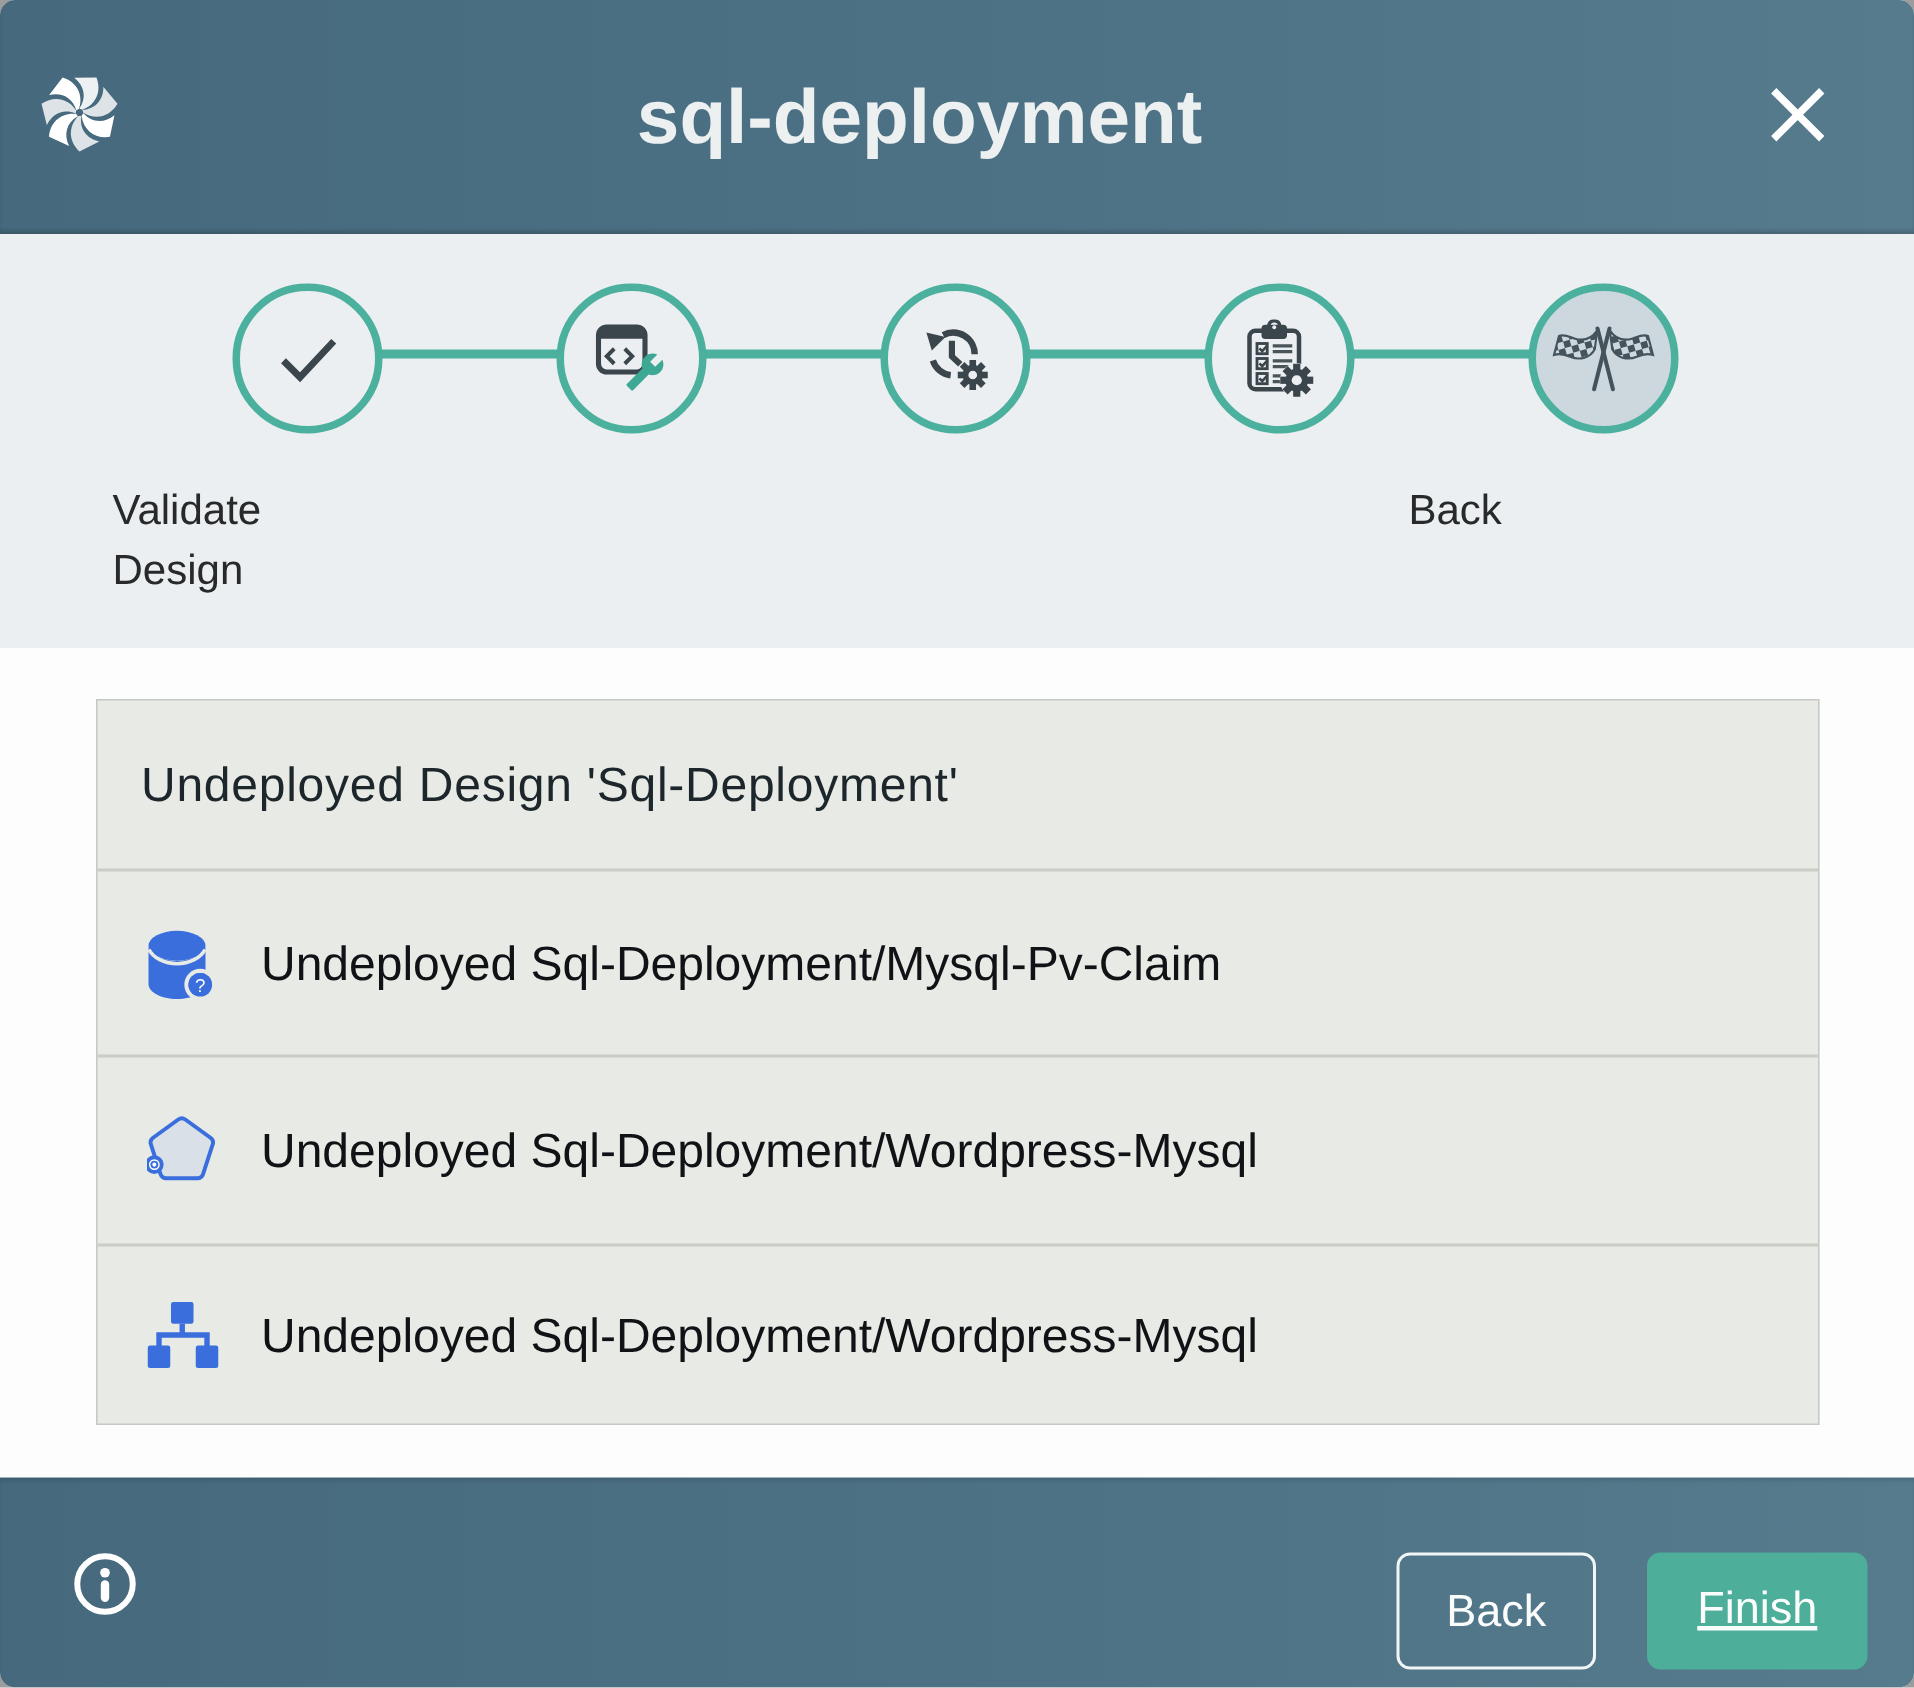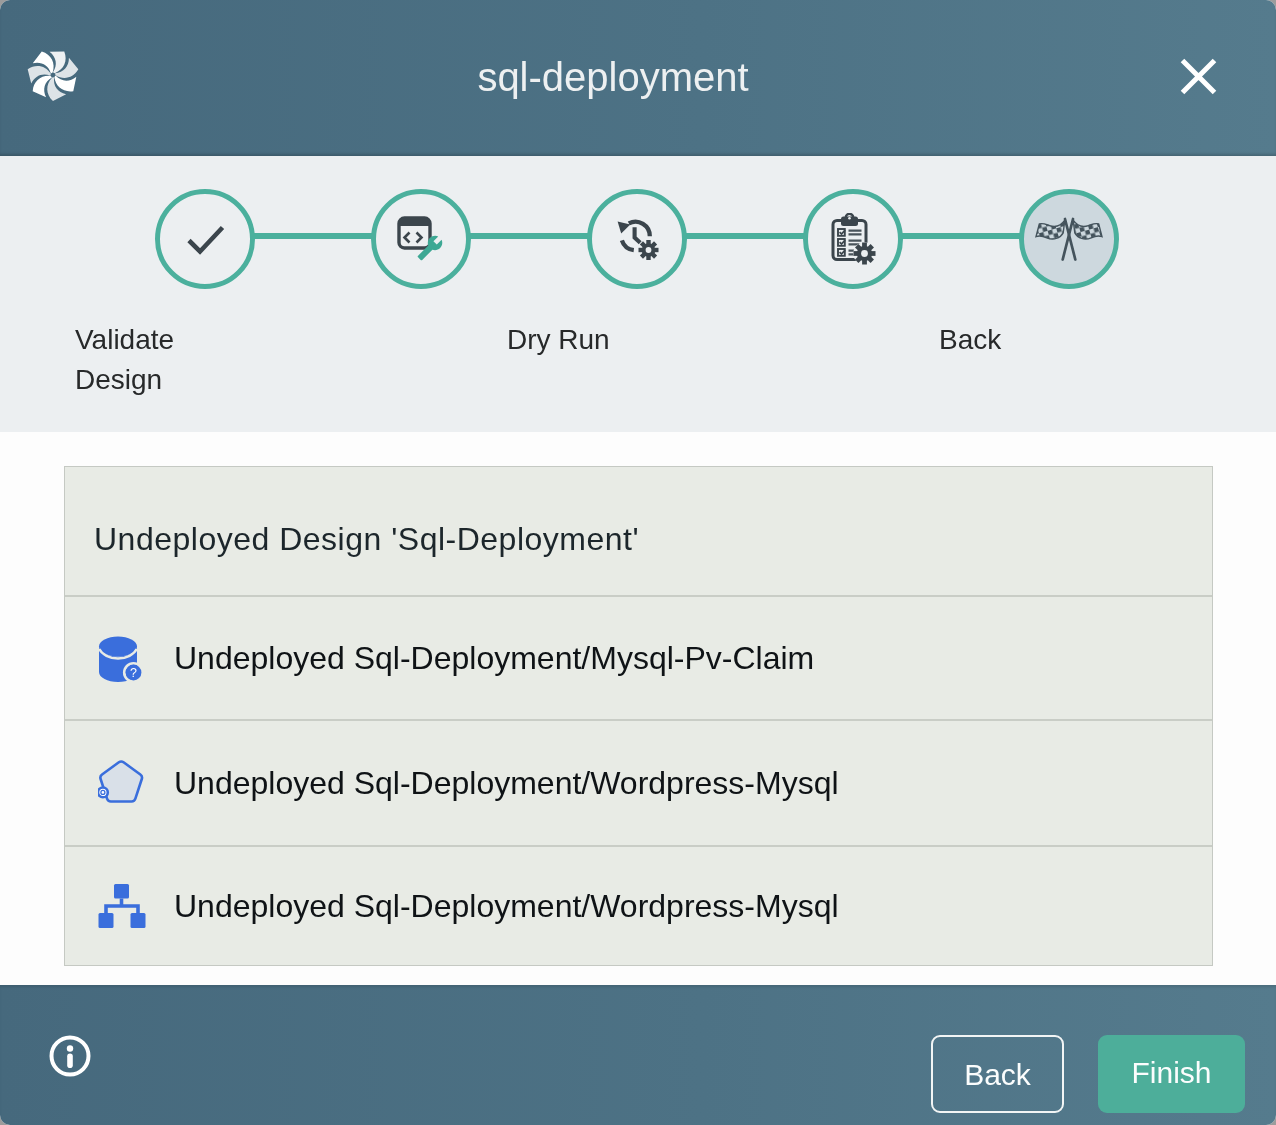--- a/index.html
+++ b/index.html
@@ -5,50 +5,50 @@
   * { margin:0; padding:0; box-sizing:border-box; }
   html,body { width:1276px; height:1125px; overflow:hidden; }
   body { background:#9c9c9c; font-family:"Liberation Sans", sans-serif; }
   .modal { position:absolute; left:0; top:0; width:1276px; height:1125px;
            border-radius:10px; overflow:hidden; background:#fdfdfd; }
   header { position:absolute; left:0; top:0; width:1276px; height:156px;
            background:linear-gradient(90deg,#46697d 0%,#4d7285 55%,#557b8d 100%);
            box-shadow: inset 0 -3px 3px -1px rgba(0,0,0,0.18); }
   .logo { position:absolute; left:26px; top:48px; width:54px; height:54px; }
   .title { position:absolute; left:0; top:0; width:1226px; height:156px;
-           line-height:155px; text-align:center; font-size:40px; color:#edf0f1; }
+           line-height:155px; text-align:center; font-size:51px; color:#edf0f1;font-weight:bold; }
   .xbtn { position:absolute; left:1180px; top:58px; width:37px; height:37px; }
 
   .steps { position:absolute; left:0; top:156px; width:1276px; height:276px; background:#eceff1; }
   .connector { position:absolute; left:205px; top:77px; width:864px; height:6px; background:#4bb09d; }
   .circ { position:absolute; top:33px; width:100px; height:100px; border-radius:50%;
           border:5px solid #4bb09d; background:#eceff1; display:flex; align-items:center; justify-content:center; }
   .circ.last { background:#cdd8de; }
   .slabel { position:absolute; top:164px; width:260px; text-align:left;
             font-size:28px; line-height:40px; color:#27292a; }
 
   .content { position:absolute; left:0; top:432px; width:1276px; height:553px; background:#fdfdfd; }
   .box { position:absolute; left:64px; top:34px; width:1149px; border:1px solid #c5c9c3; background:#e8ebe5; }
   .row { position:relative; border-bottom:2px solid #c9cdc6; }
   .row:last-child { border-bottom:none; }
-  .row.hdr { height:114px;margin-top:16px; }
+  .row.hdr { height:114px; }
   .hdr-text { position:absolute; left:29px; top:0; height:112px; line-height:113px;
               font-size:32px; color:#1c262b; letter-spacing:0.5px; }
   .row .icon { position:absolute; left:33px; top:50%; transform:translateY(-50%); }
   .row .rtext { position:absolute; left:109px; top:0; bottom:0; display:flex; align-items:center;
                 font-size:32px; color:#0f1316; }
 
   footer { position:absolute; left:0; top:985px; width:1276px; height:140px;
            background:linear-gradient(90deg,#46697d 0%,#4d7285 55%,#557b8d 100%);
            box-shadow: inset 0 3px 3px -1px rgba(0,0,0,0.12); }
   .info { position:absolute; left:49px; top:49.5px; width:42px; height:42px; }
   .btn { position:absolute; top:50px; height:78px; border-radius:9px; text-align:center;
          font-size:30px; color:#fbfdfd; line-height:76px; }
   .btn.back { left:931px; width:133px; border:2.5px solid #f2f5f5; }
-  .btn.finish { left:1098px; width:147px; background:#4dae9a; }
+  .btn.finish { left:1098px; width:147px; background:#4dae9a;text-decoration:underline; }
 </style>
 </head>
 <body>
 <div class="modal">
   <header>
     <svg class="logo" viewBox="0 0 48 48">
       <g transform="translate(48,0) scale(-1,1)">
         <path d="M 24.3 21.8 C 21.5 13.5 25.5 5.8 34 3.2 L 42 13.6 C 34.5 11.8 28 15.2 25.9 22.6 Z" fill="#ffffff"></path>
         <path d="M 24.3 21.8 C 21.5 13.5 25.5 5.8 34 3.2 L 42 13.6 C 34.5 11.8 28 15.2 25.9 22.6 Z" fill="#dde3e7" transform="rotate(51.43 24 24)"></path>
         <path d="M 24.3 21.8 C 21.5 13.5 25.5 5.8 34 3.2 L 42 13.6 C 34.5 11.8 28 15.2 25.9 22.6 Z" fill="#ffffff" transform="rotate(102.86 24 24)"></path>
@@ -177,21 +177,20 @@
         <use href="#flagP" fill="#cdd8de" stroke="#44535c" stroke-width="1.4"></use>
         <use href="#flagP" fill="url(#chkL)"></use>
         <g transform="translate(70,0) scale(-1,1)">
           <use href="#flagP" fill="#cdd8de" stroke="#44535c" stroke-width="1.4"></use>
           <use href="#flagP" fill="url(#chkR)"></use>
         </g>
       </svg>
     </div>
 
     <div class="slabel" style="left:75px;">Validate<br>Design</div>
-    <div class="slabel" style="left:507px;">Dry Run</div>
     <div class="slabel" style="left:939px;">Back</div>
   </div>
 
   <div class="content">
     <div class="box">
       <div class="row hdr">
           <div class="hdr-text">Undeployed Design 'Sql-Deployment'</div>
         </div>
       <div class="row" style="height:124px;">
         <svg class="icon" width="46" height="50" viewBox="0 0 46 50">

